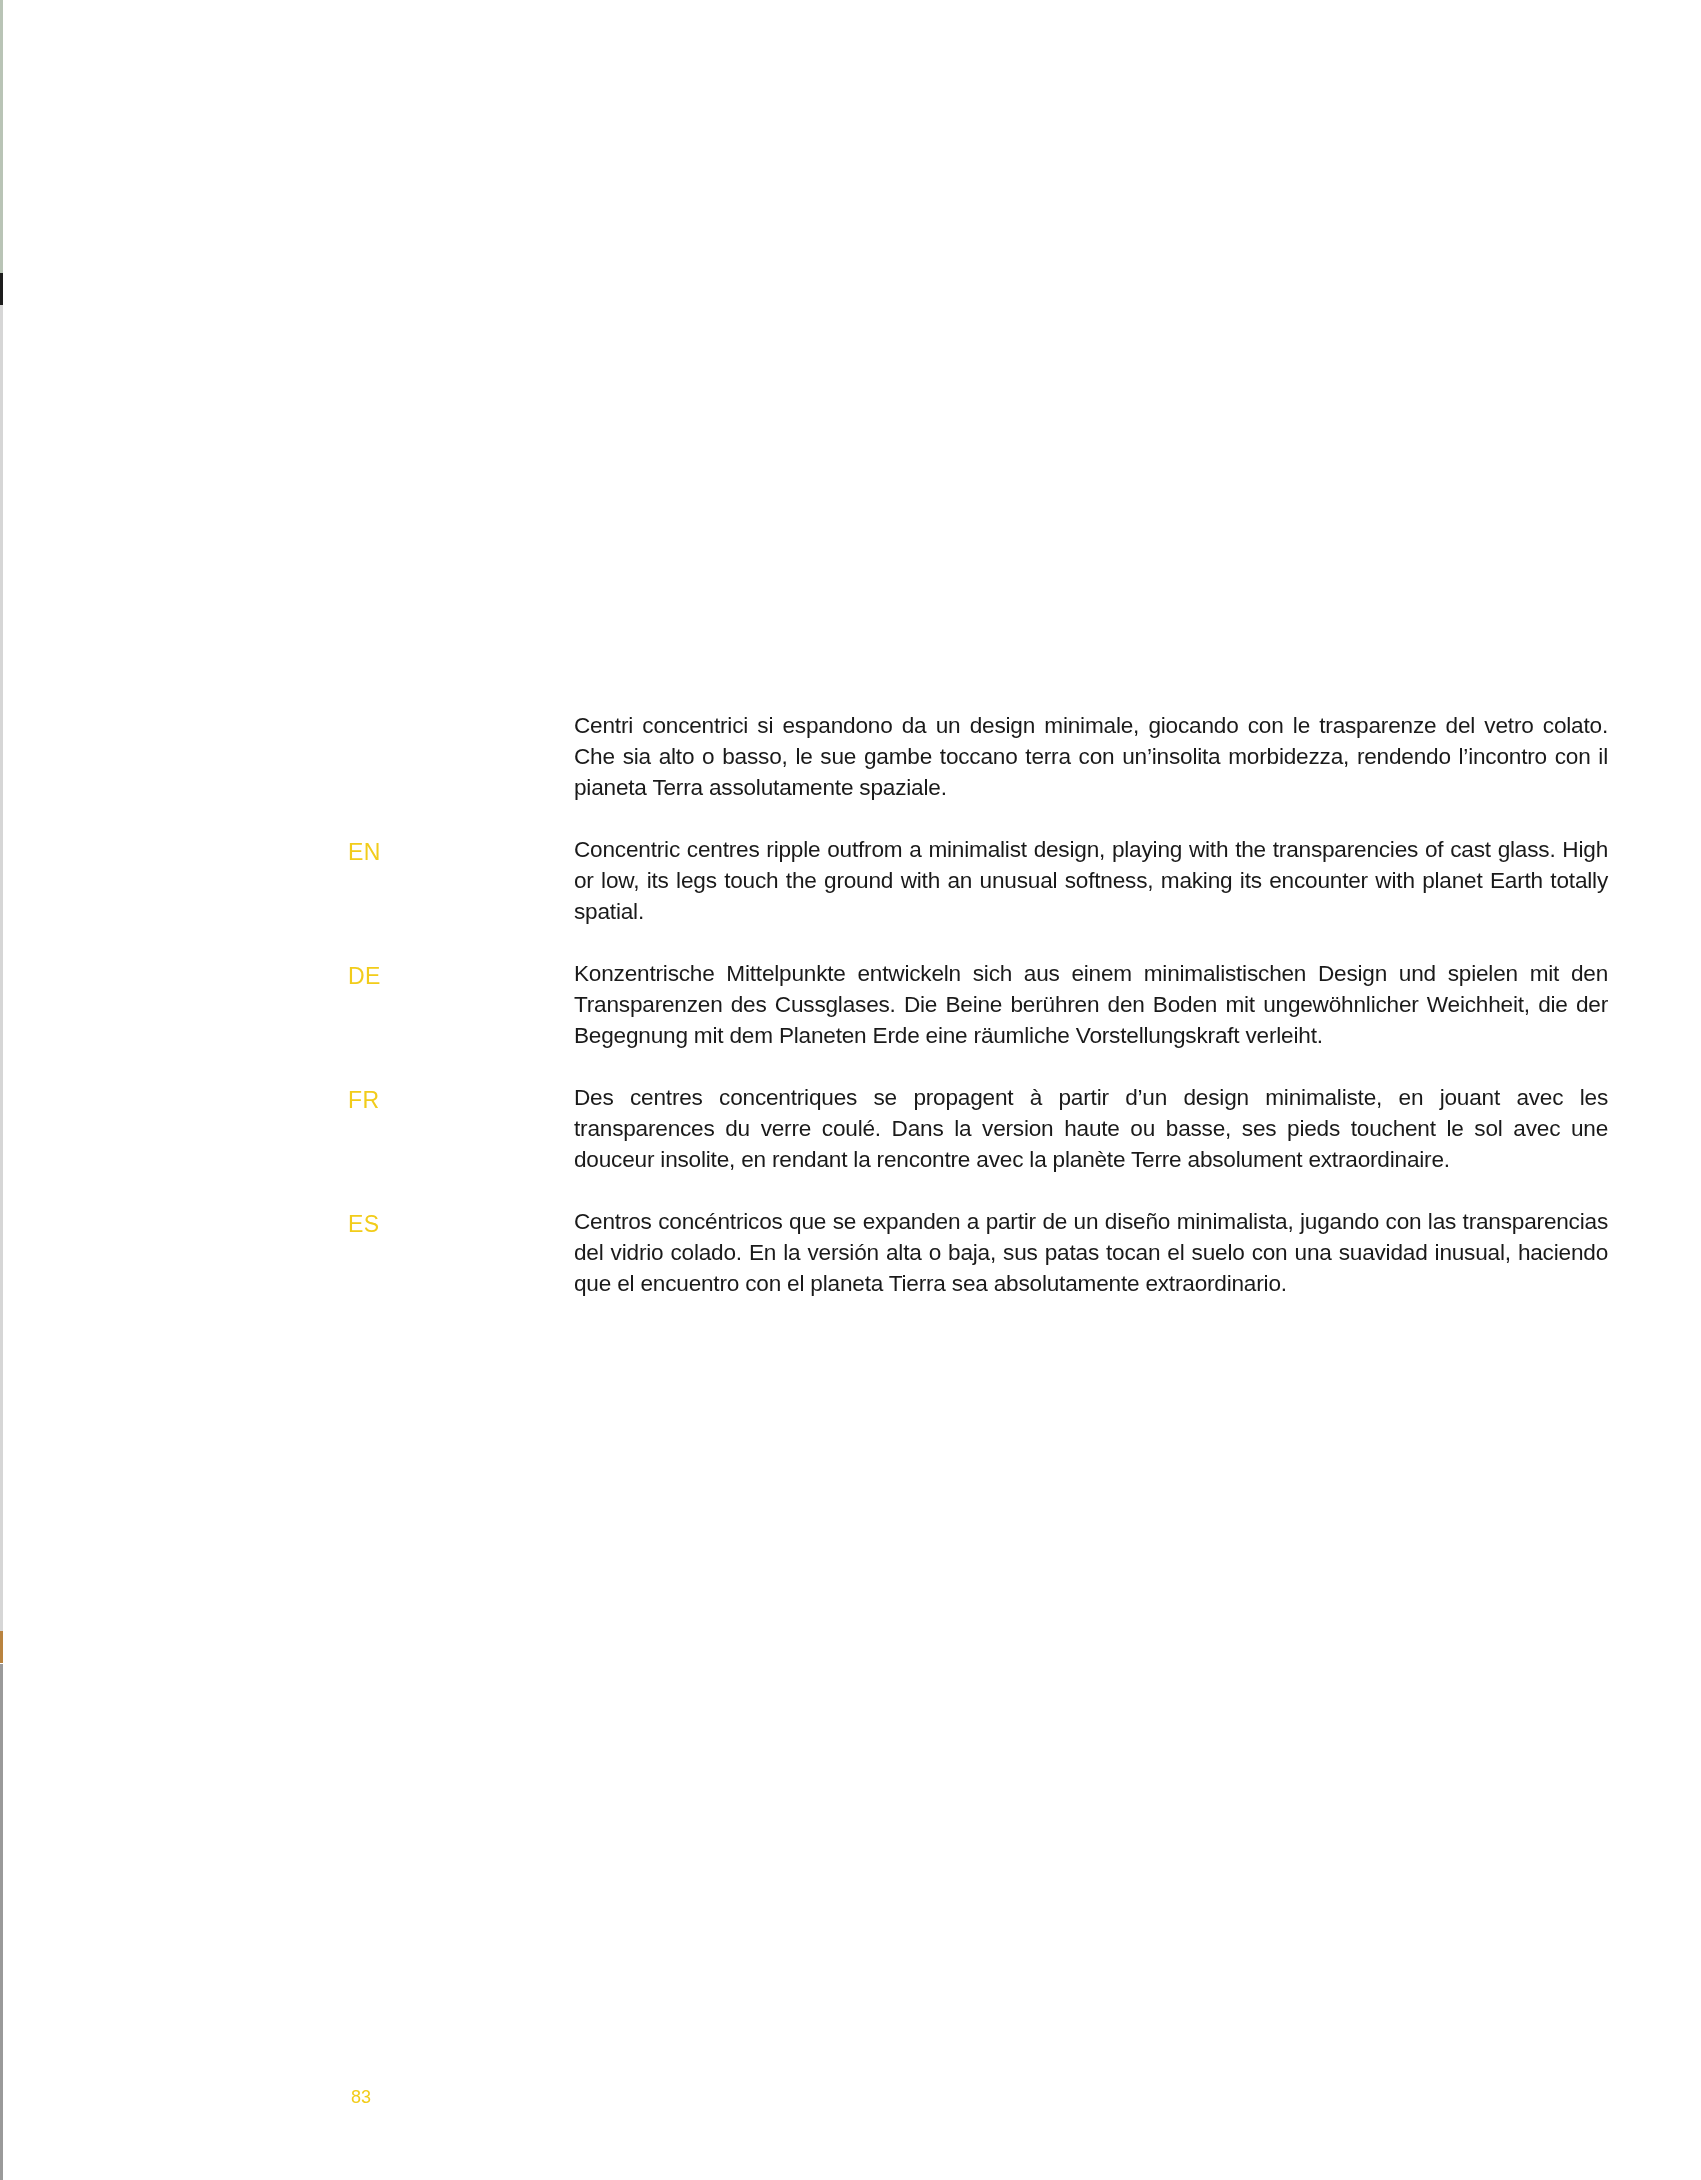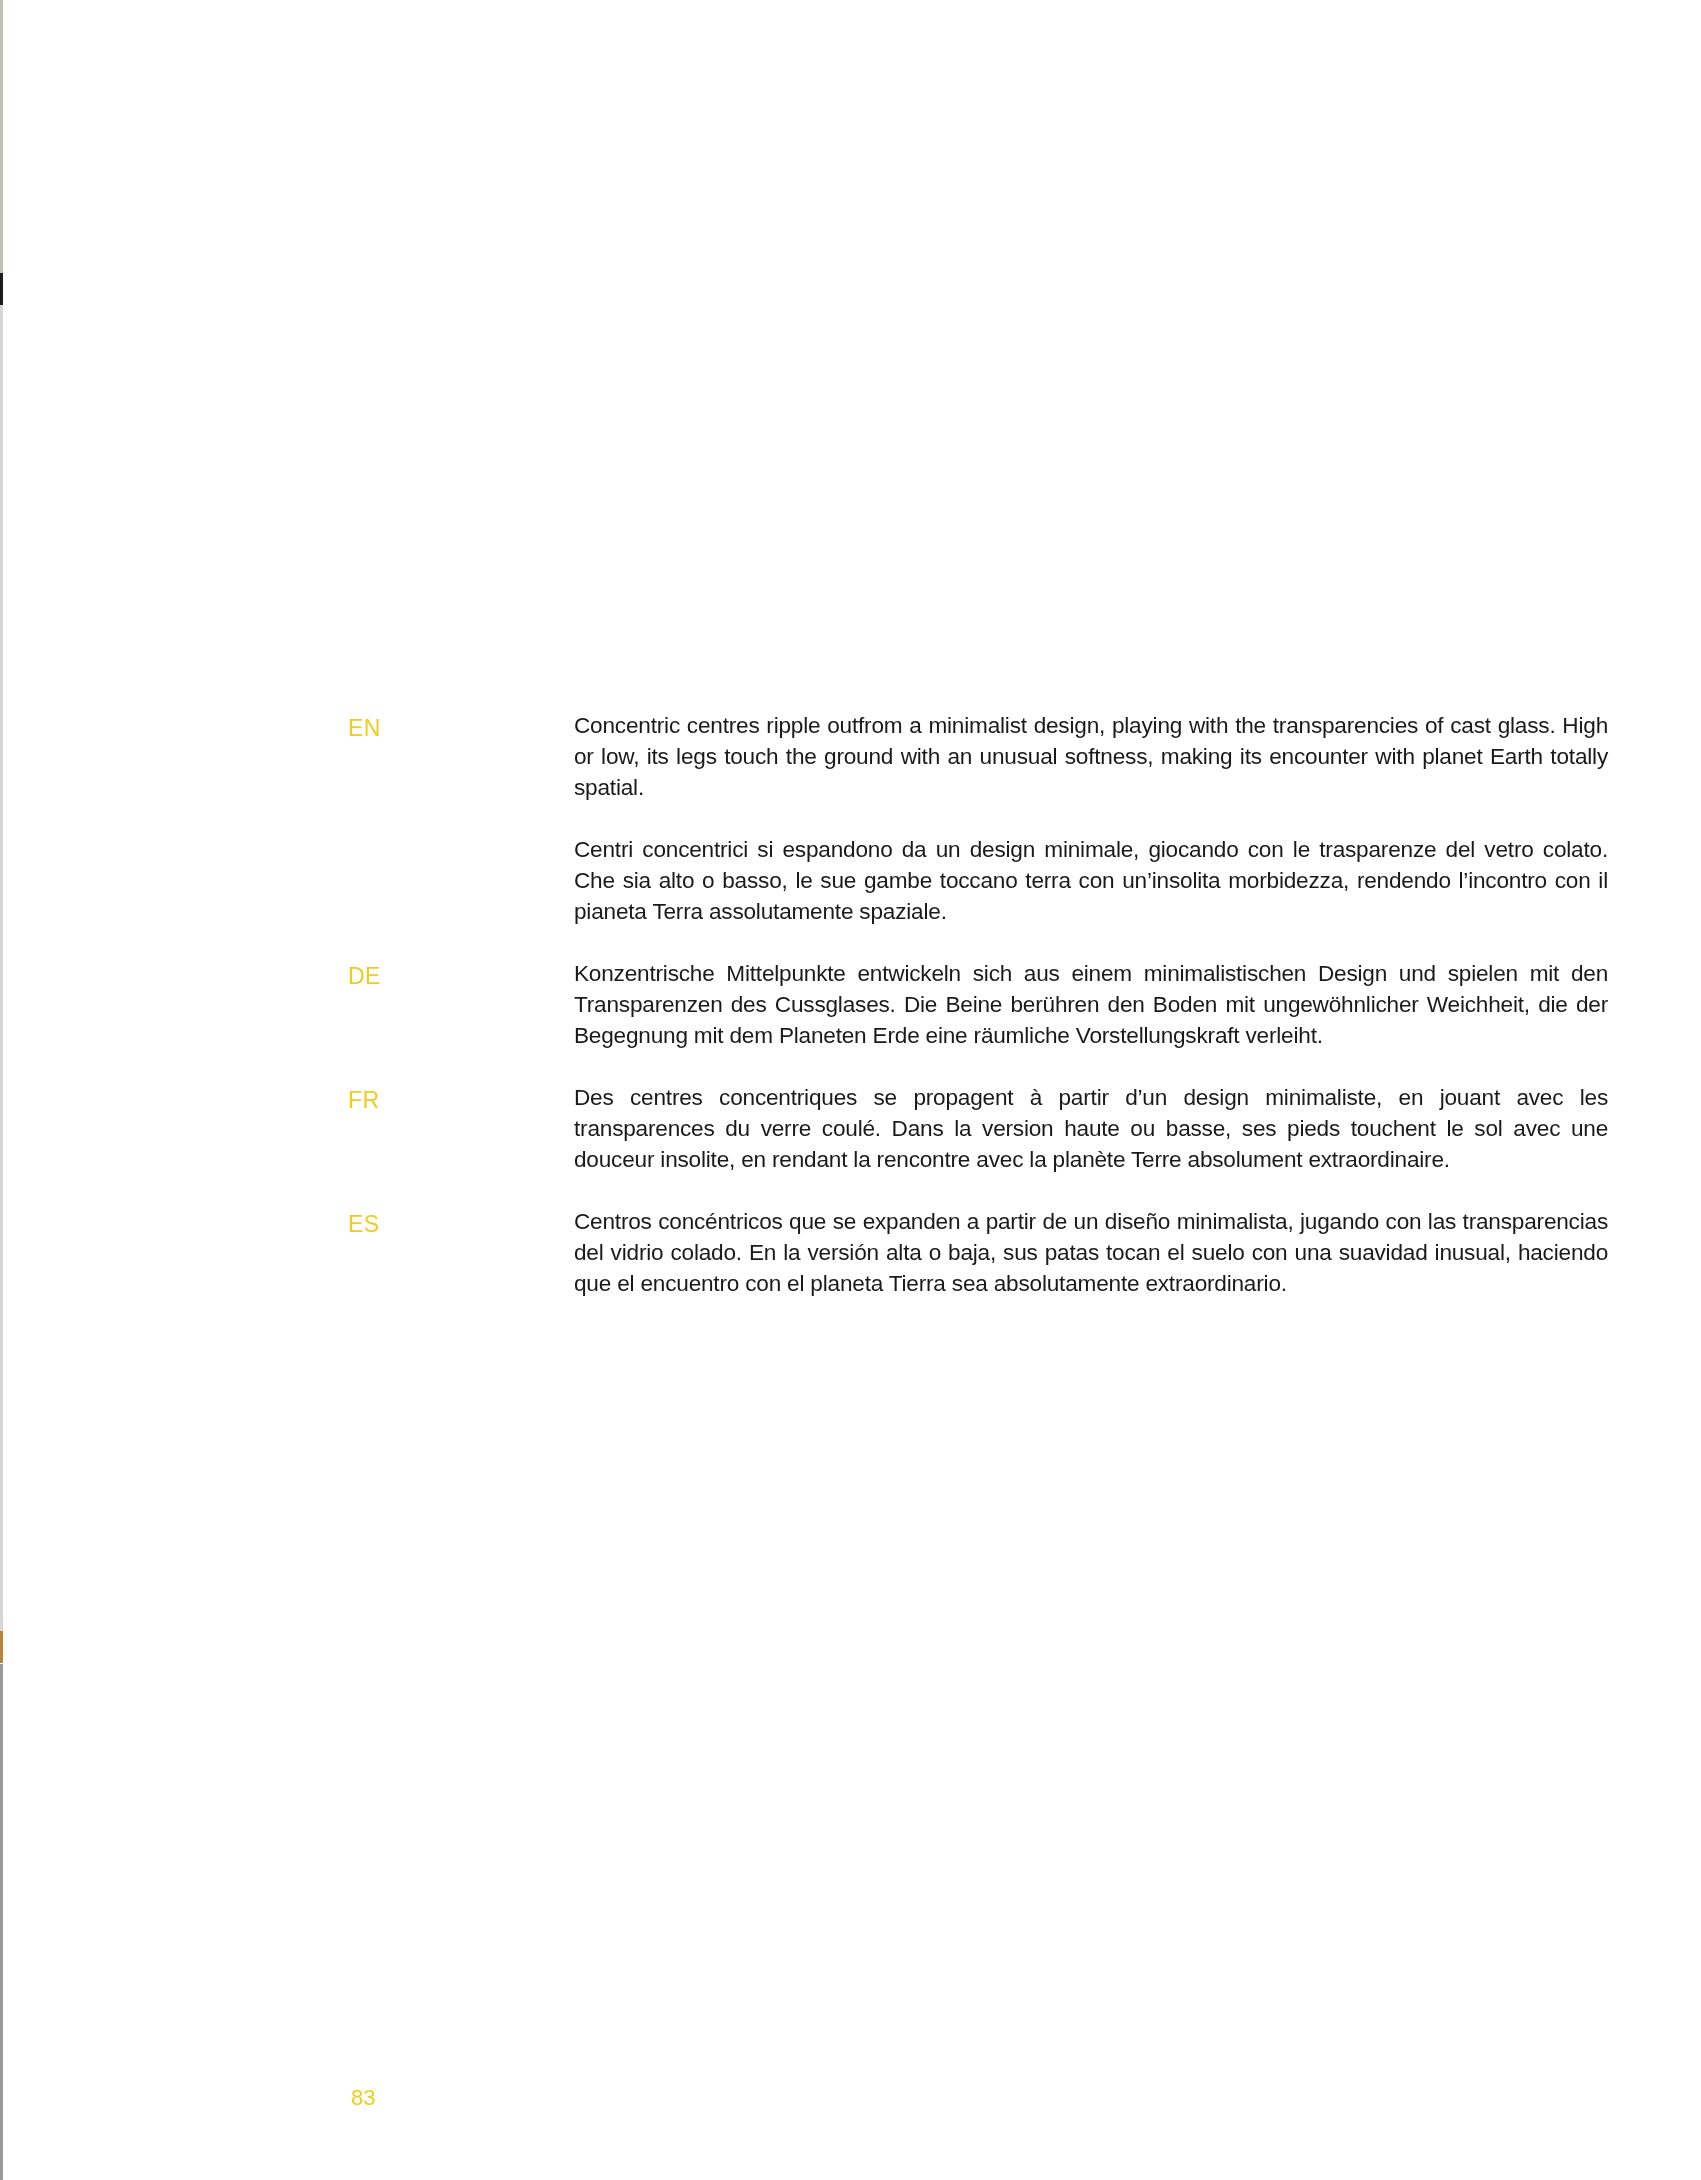--- a/index.html
+++ b/index.html
@@ -53,42 +53,42 @@
       font-size: 22.6px;
       line-height: 31px;
       color: #1a1a1a;
       text-align: justify;
       letter-spacing: -0.2px;
     }
     .page-number {
       position: absolute;
       left: 351px;
       top: 2082px;
-      font-size: 22px;
+      font-size: 18px;
       line-height: 31px;
       color: #f2cc1a;
     }
   </style>
 </head>
 <body>
 
 <div class="edge edge-top"></div>
 <div class="edge edge-dark"></div>
 <div class="edge edge-mid"></div>
 <div class="edge edge-orange"></div>
 <div class="edge edge-bottom"></div>
 
 <div class="content">
   <div class="block">
+    <span class="lang-label"></span>
+    <p class="para">Centri concentrici si espandono da un design minimale, giocando con le trasparenze del vetro colato. Che sia alto o basso, le sue gambe toccano terra con un’insolita morbidezza, rendendo l’incontro con il pianeta Terra assolutamente spaziale.</p>
+  </div>
+  <div class="block">
     <span class="lang-label">EN</span>
     <p class="para">Concentric centres ripple outfrom a minimalist design, playing with the transparencies of cast glass. High or low, its legs touch the ground with an unusual softness, making its encounter with planet Earth totally spatial.</p>
-  </div>
-  <div class="block">
-    <span class="lang-label"></span>
-    <p class="para">Centri concentrici si espandono da un design minimale, giocando con le trasparenze del vetro colato. Che sia alto o basso, le sue gambe toccano terra con un’insolita morbidezza, rendendo l’incontro con il pianeta Terra assolutamente spaziale.</p>
   </div>
   <div class="block">
     <span class="lang-label">DE</span>
     <p class="para">Konzentrische Mittelpunkte entwickeln sich aus einem minimalistischen Design und spielen mit den Transparenzen des Cussglases. Die Beine berühren den Boden mit ungewöhnlicher Weichheit, die der Begegnung mit dem Planeten Erde eine räumliche Vorstellungskraft verleiht.</p>
   </div>
   <div class="block">
     <span class="lang-label">FR</span>
     <p class="para">Des centres concentriques se propagent à partir d’un design minimaliste, en jouant avec les transparences du verre coulé. Dans la version haute ou basse, ses pieds touchent le sol avec une douceur insolite, en rendant la rencontre avec la planète Terre absolument extraordinaire.</p>
   </div>
   <div class="block">

